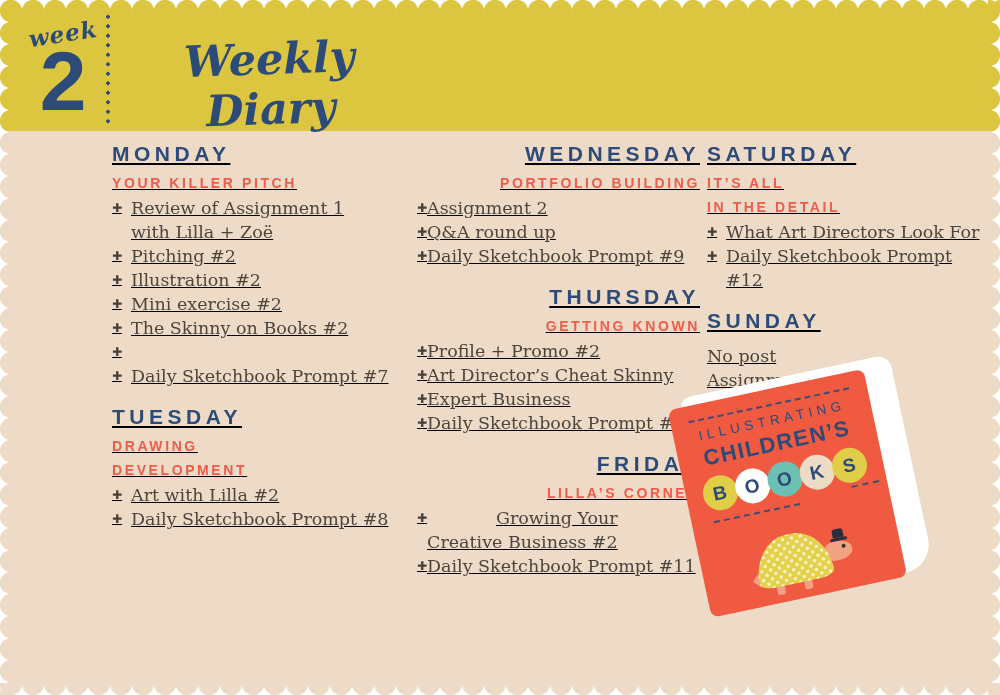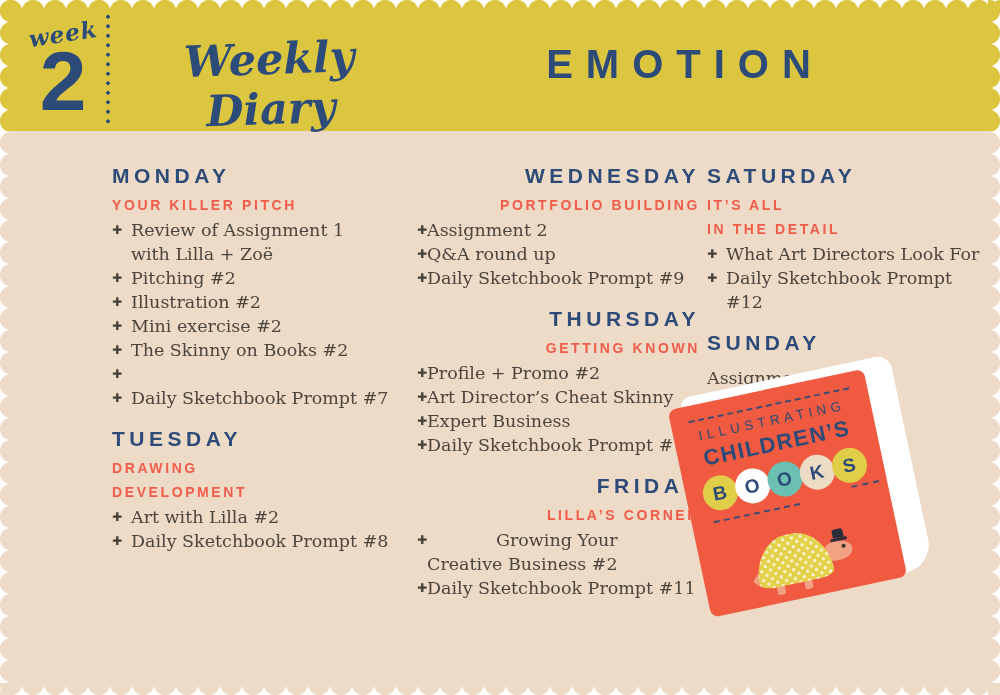--- a/index.html
+++ b/index.html
@@ -29,21 +29,21 @@
   .week-script{display:block;font:italic 700 23px "DejaVu Serif",serif;transform:rotate(-9deg);letter-spacing:1px;}
   .week-number{display:block;font:700 84px "Liberation Sans",sans-serif;line-height:.78;margin-top:2px;}
   .dotted-divider{position:absolute;left:106px;top:12px;width:4px;height:116px;
     background:radial-gradient(circle,var(--navy,#2c4b79) 1.6px,rgba(0,0,0,0) 2px) 0 0 / 4px 9.5px repeat-y;}
   .diary-title{position:absolute;left:140px;top:34px;width:260px;text-align:center;
     font:italic 700 43px "DejaVu Serif",serif;color:var(--navy,#2c4b79);transform:rotate(-2deg);letter-spacing:0;}
   .theme-title{position:absolute;left:510px;top:42px;width:350px;text-align:center;
     font:700 40px "Liberation Sans",sans-serif;letter-spacing:13px;color:var(--navy,#2c4b79);}
 
   
-  .col{position:absolute;top:164px;}
+  .col{position:absolute;top:142px;text-decoration:underline;}
   .col-1{left:112px;width:292px;}
   .col-2{left:408px;width:292px;text-align:right;}
   .col-3{left:707px;width:280px;}
   .day{margin-bottom:17px;}
   .day h2{margin:0 0 5px;font:700 21px "Liberation Sans",sans-serif;letter-spacing:4.5px;
           color:var(--navy,#2c4b79);}
   .day h3{margin:0 0 1px;font:700 14px "Liberation Sans",sans-serif;letter-spacing:2.6px;
           line-height:24px;color:var(--red,#f05b4a);}
   .day.no-sub h2{margin-bottom:11px;}
   .item{display:flex;align-items:flex-start;font:17.5px "DejaVu Serif",serif;
@@ -93,21 +93,20 @@
 <body>
 
 <div class="card">
 
   <div class="week-block">
     <span class="week-script">week</span>
     <span class="week-number">2</span>
   </div>
   <div class="dotted-divider"></div>
   <div class="diary-title">Weekly Diary</div>
-  <div class="theme-title">EMOTION</div>
 
   <div class="col col-1">
     <section class="day">
       <h2>MONDAY</h2>
       <h3>YOUR KILLER PITCH</h3>
       <div>
           <div class="item">
             <span class="bullet">✚</span>
             <span>Review of Assignment 1<br>with Lilla + Zoë</span>
           </div>
@@ -220,20 +219,23 @@
           </div>
           <div class="item">
             <span class="bullet">✚</span>
             <span>Daily Sketchbook Prompt #12</span>
           </div>
         </div>
     </section>
     <section class="day no-sub no-bullets">
       <h2>SUNDAY</h2>
       <div>
+          <div class="item">
+            <span>No post</span>
+          </div>
           <div class="item">
             <span>Assignment due</span>
           </div>
         </div>
     </section>
   </div>
 
   <div class="book">
     <div class="book-pages"></div>
     <div class="book-cover">

